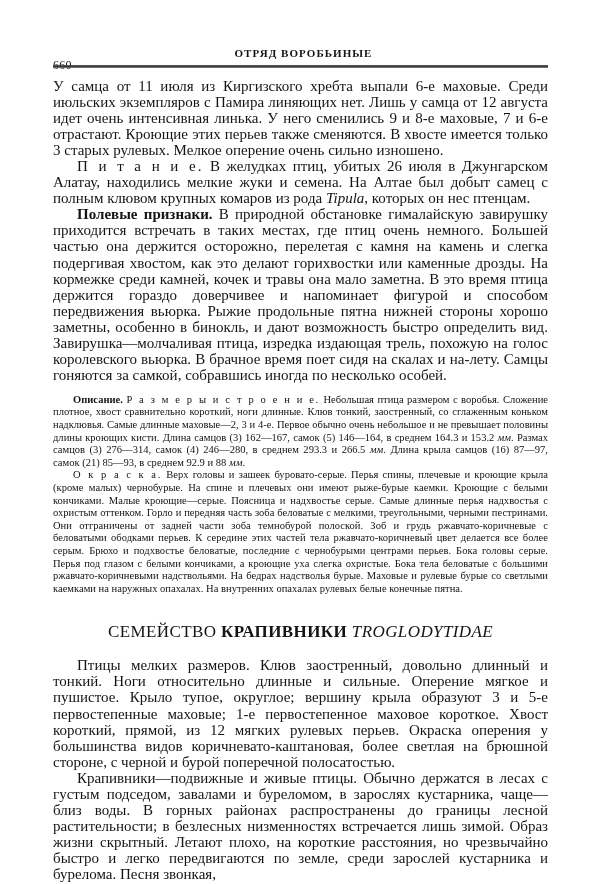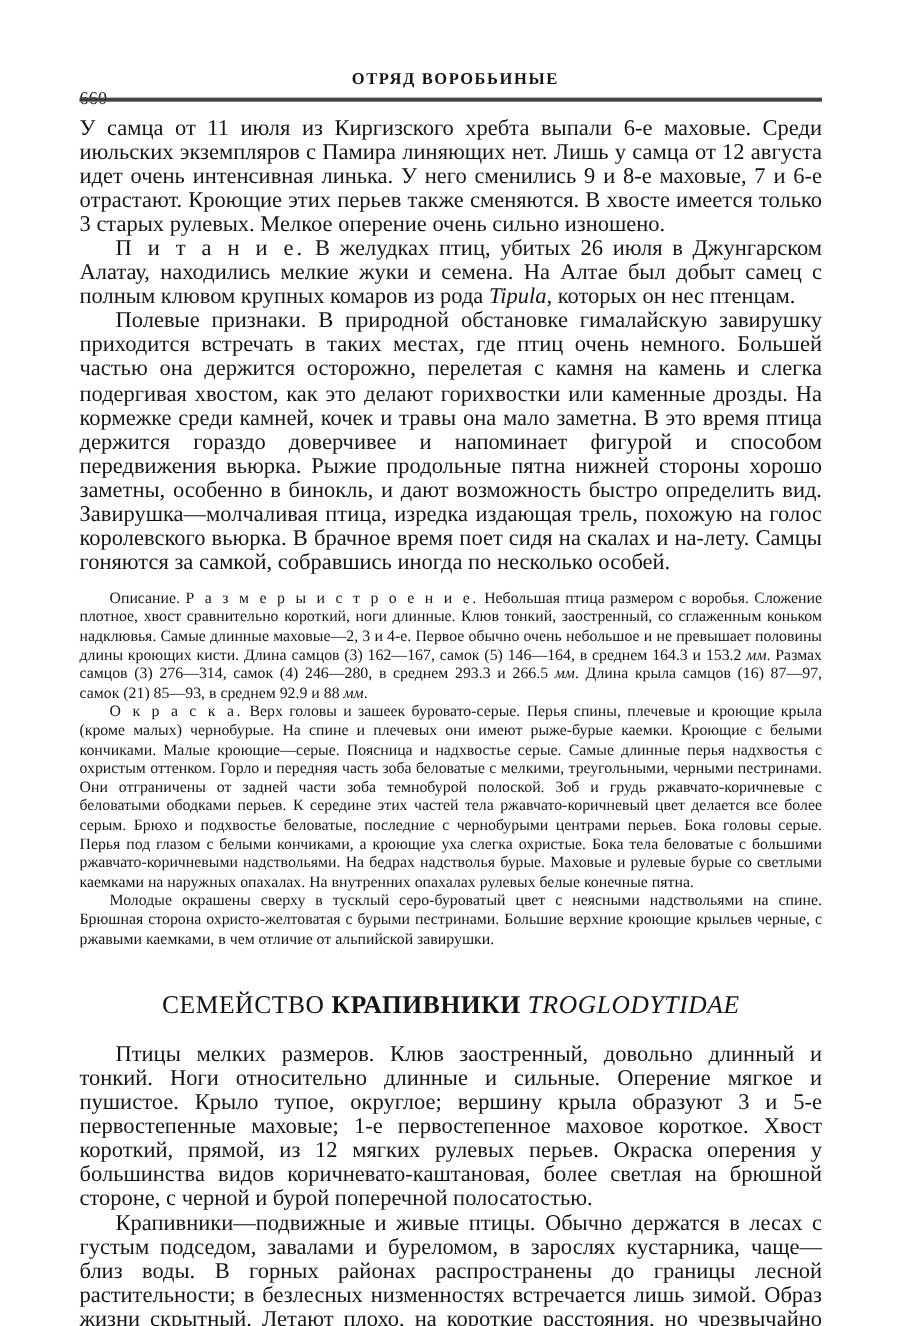--- a/index.html
+++ b/index.html
@@ -85,21 +85,21 @@
   
   .small-block {
     margin-top: 11px;
     font-size: 10.55px;
     line-height: 12.6px;
   }
   .small-block p + p { margin-top: 0; }
   .small-block .indent { text-indent: 20px; }
 
   
-  .b  { font-weight: normal; }
+  .b  { font-weight: bold; }
   .i  { font-style: italic; }
   .sp { letter-spacing: 2.1px; }
   .sp-sm { letter-spacing: 1.7px; }
 
   
   .family-heading {
     margin-top: 26px;
     margin-bottom: 6px;
     text-align: center;
     font-size: 17px;
@@ -134,21 +134,20 @@
       <p class="indent"><span class="b">Полевые признаки.</span> <span>В природной обстановке гималайскую завирушку приходится встречать в таких местах, где птиц очень немного. Большей частью она держится осторожно, перелетая с камня на камень и слегка подергивая хвостом, как это делают горихвостки или каменные дрозды. На кормежке среди камней, кочек и травы она мало заметна. В это время птица держится гораздо доверчивее и напоминает фигурой и способом передвижения вьюрка. Рыжие продольные пятна нижней стороны хорошо заметны, особенно в бинокль, и дают возможность быстро определить вид. Завирушка—молчаливая птица, изредка издающая трель, похожую на голос королевского вьюрка. В брачное время поет сидя на скалах и на-лету. Самцы гоняются за самкой, собравшись иногда по несколько особей.</span></p>
 
     </div>
 
     <div class="small-block">
 
       <p class="indent"><span class="b">Описание.</span> <span class="sp-sm">Р а з м е р ы   и   с т р о е н и е.</span> <span>Небольшая птица размером с воробья. Сложение плотное, хвост сравнительно короткий, ноги длинные. Клюв тонкий, заостренный, со сглаженным коньком надклювья. Самые длинные маховые—2, 3 и 4-е. Первое обычно очень небольшое и не превышает половины длины кроющих кисти.</span> <span>Длина самцов (3) 162—167, самок (5) 146—164, в среднем 164.3 и 153.2 </span><span class="i">мм</span><span>. Размах самцов (3) 276—314, самок (4) 246—280, в среднем 293.3 и 266.5 </span><span class="i">мм</span><span>. Длина крыла самцов (16) 87—97, самок (21) 85—93, в среднем 92.9 и 88 </span><span class="i">мм</span><span>.</span></p>
 
       <p class="indent"><span class="sp-sm">О к р а с к а.</span> <span>Верх головы и зашеек буровато-серые. Перья спины, плечевые и кроющие крыла (кроме малых) чернобурые. На спине и плечевых они имеют рыже-бурые каемки. Кроющие с белыми кончиками. Малые кроющие—серые. Поясница и надхвостье серые. Самые длинные перья надхвостья с охристым оттенком. Горло и передняя часть зоба беловатые с мелкими, треугольными, черными пестринами. Они отграничены от задней части зоба темнобурой полоской. Зоб и грудь ржавчато-коричневые с беловатыми ободками перьев. К середине этих частей тела ржавчато-коричневый цвет делается все более серым. Брюхо и подхвостье беловатые, последние с чернобурыми центрами перьев. Бока головы серые. Перья под глазом с белыми кончиками, а кроющие уха слегка охристые. Бока тела беловатые с большими ржавчато-коричневыми надствольями. На бедрах надстволья бурые. Маховые и рулевые бурые со светлыми каемками на наружных опахалах. На внутренних опахалах рулевых белые конечные пятна.</span></p>
 
-      <p class="indent">Молодые окрашены сверху в тусклый серо-буроватый цвет с неясными надствольями на спине. Брюшная сторона охристо-желтоватая с бурыми пестринами. Большие верхние кроющие крыльев черные, с ржавыми каемками, в чем отличие от альпийской завирушки.</p>
 
 
     </div>
 
     <div class="family-heading">
       <span class="fh-word">СЕМЕЙСТВО</span>
       <span class="fh-name">КРАПИВНИКИ</span>
       <span class="fh-latin">TROGLODYTIDAE</span>
     </div>
 

